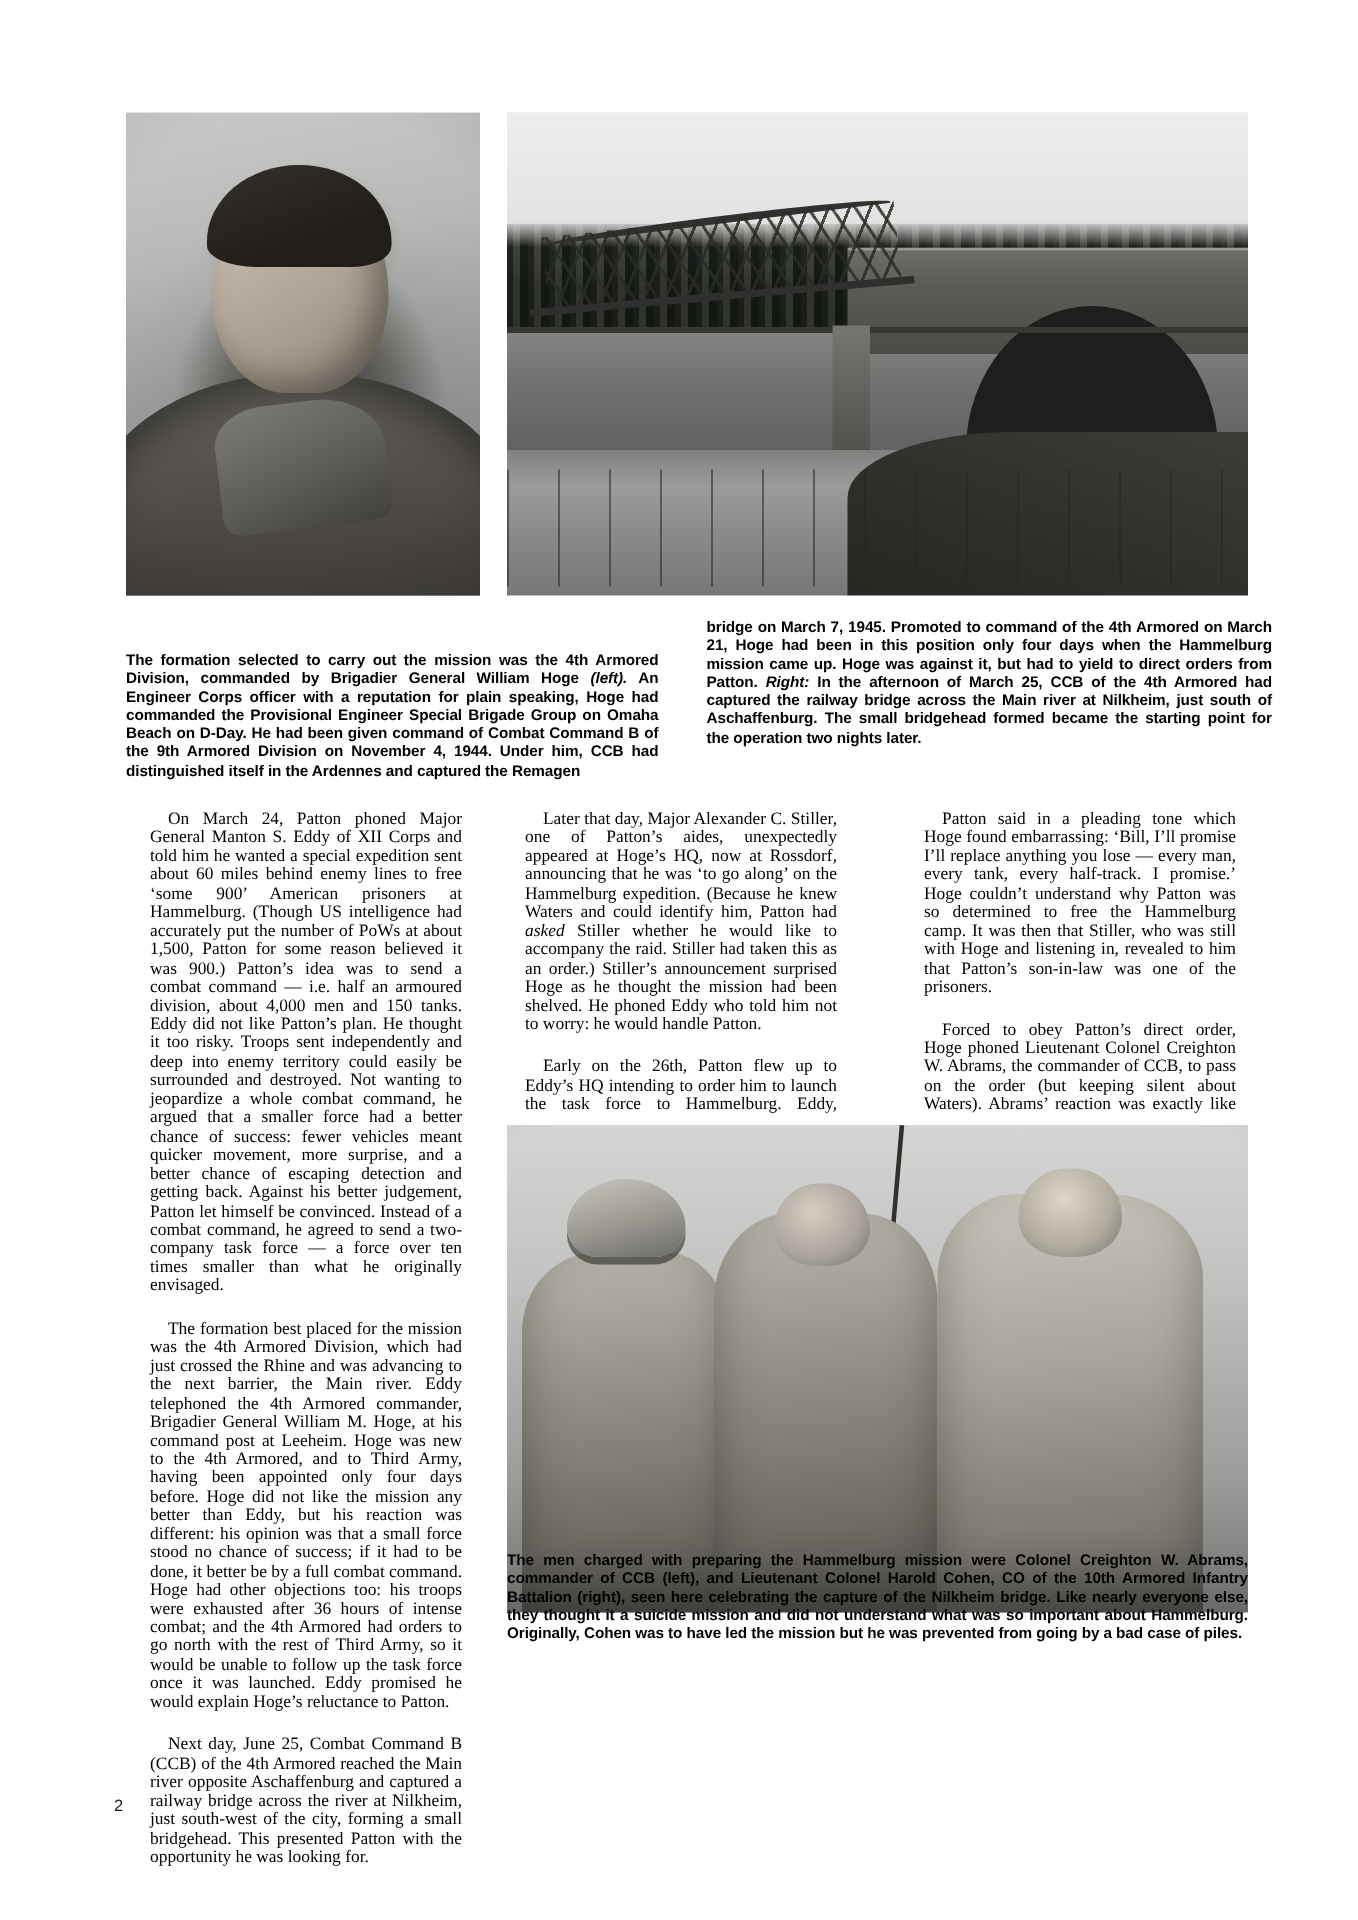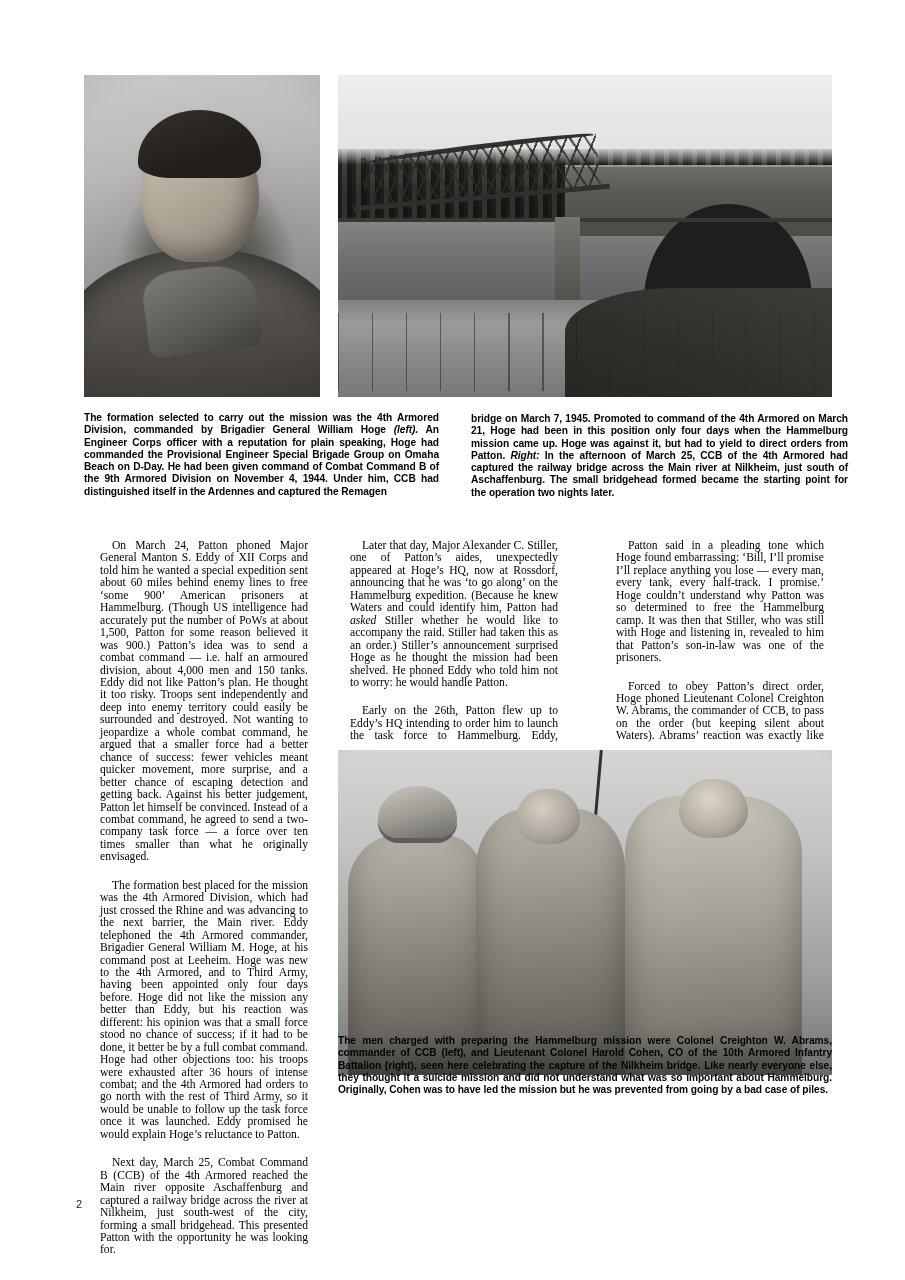--- a/index.html
+++ b/index.html
@@ -197,21 +197,21 @@
     font-family: "Liberation Sans", sans-serif;
     font-weight: bold;
     font-size: 10.2px;
     line-height: 12.3px;
     text-align: justify;
     color: #000;
     letter-spacing: -0.05px;
   }
   .caption em { font-style: italic; }
 
-  #caption-top-left  { left: 84px;  top: 412px; width: 355px; }
+  #caption-top-left  { left: 84px;  top: 435px; width: 355px; }
   #caption-top-right { left: 471px; top: 413px; width: 377px; }
   #caption-bottom    { left: 338px; top: 1035px; width: 494px; }
 
   
   .bodycol {
     position: absolute;
     top: 524px;
     width: 240px;
     font-family: "Liberation Serif", serif;
     font-size: 11.6px;
@@ -271,21 +271,21 @@
     <div class="fence"></div>
   </div>
 
   <div class="caption" id="caption-top-left"><span>The formation selected to carry out the mission was the 4th Armored Division, commanded by Brigadier General William Hoge </span><em>(left).</em><span> An Engineer Corps officer with a reputation for plain speaking, Hoge had commanded the Provisional Engineer Special Brigade Group on Omaha Beach on D-Day. He had been given command of Combat Command B of the 9th Armored Division on November 4, 1944. Under him, CCB had distinguished itself in the Ardennes and captured the Remagen</span></div>
 
   <div class="caption" id="caption-top-right"><span>bridge on March 7, 1945. Promoted to command of the 4th Armored on March 21, Hoge had been in this position only four days when the Hammelburg mission came up. Hoge was against it, but had to yield to direct orders from Patton. </span><em>Right:</em><span> In the afternoon of March 25, CCB of the 4th Armored had captured the railway bridge across the Main river at Nilkheim, just south of Aschaffenburg. The small bridgehead formed became the starting point for the operation two nights later.</span></div>
 
   <div class="bodycol" id="bodycol-1">
     <p>On March 24, Patton phoned Major General Manton S. Eddy of XII Corps and told him he wanted a special expedition sent about 60 miles behind enemy lines to free ‘some 900’ American prisoners at Hammelburg. (Though US intelligence had accurately put the number of PoWs at about 1,500, Patton for some reason believed it was 900.) Patton’s idea was to send a combat command — i.e. half an armoured division, about 4,000 men and 150 tanks. Eddy did not like Patton’s plan. He thought it too risky. Troops sent independently and deep into enemy territory could easily be surrounded and destroyed. Not wanting to jeopardize a whole combat command, he argued that a smaller force had a better chance of success: fewer vehicles meant quicker movement, more surprise, and a better chance of escaping detection and getting back. Against his better judgement, Patton let himself be convinced. Instead of a combat command, he agreed to send a two-company task force — a force over ten times smaller than what he originally envisaged.</p>
     <p>The formation best placed for the mission was the 4th Armored Division, which had just crossed the Rhine and was advancing to the next barrier, the Main river. Eddy telephoned the 4th Armored commander, Brigadier General William M. Hoge, at his command post at Leeheim. Hoge was new to the 4th Armored, and to Third Army, having been appointed only four days before. Hoge did not like the mission any better than Eddy, but his reaction was different: his opinion was that a small force stood no chance of success; if it had to be done, it better be by a full combat command. Hoge had other objections too: his troops were exhausted after 36 hours of intense combat; and the 4th Armored had orders to go north with the rest of Third Army, so it would be unable to follow up the task force once it was launched. Eddy promised he would explain Hoge’s reluctance to Patton.</p>
-    <p>Next day, March 25, Combat Command B (CCB) of the 4th Armored reached the Main river opposite Aschaffenburg and captured a railway bridge across the river at Nilkheim, just south-west of the city, forming a small bridgehead. This presented Patton with the opportunity he was looking for.</p>
+    <p>Next day, June 25, Combat Command B (CCB) of the 4th Armored reached the Main river opposite Aschaffenburg and captured a railway bridge across the river at Nilkheim, just south-west of the city, forming a small bridgehead. This presented Patton with the opportunity he was looking for.</p>
   </div>
 
   <div class="bodycol" id="bodycol-2">
     <p><span>Later that day, Major Alexander C. Stiller, one of Patton’s aides, unexpectedly appeared at Hoge’s HQ, now at Rossdorf, announcing that he was ‘to go along’ on the Hammelburg expedition. (Because he knew Waters and could identify him, Patton had </span><em>asked</em><span> Stiller whether he would like to accompany the raid. Stiller had taken this as an order.) Stiller’s announcement surprised Hoge as he thought the mission had been shelved. He phoned Eddy who told him not to worry: he would handle Patton.</span></p>
     <p>Early on the 26th, Patton flew up to Eddy’s HQ intending to order him to launch the task force to Hammelburg. Eddy, however, was absent, so Patton called Hoge and gave him the order directly. When Hoge protested,</p>
   </div>
 
   <div class="bodycol" id="bodycol-3">
     <p>Patton said in a pleading tone which Hoge found embarrassing: ‘Bill, I’ll promise I’ll replace anything you lose — every man, every tank, every half-track. I promise.’ Hoge couldn’t understand why Patton was so determined to free the Hammelburg camp. It was then that Stiller, who was still with Hoge and listening in, revealed to him that Patton’s son-in-law was one of the prisoners.</p>
     <p>Forced to obey Patton’s direct order, Hoge phoned Lieutenant Colonel Creighton W. Abrams, the commander of CCB, to pass on the order (but keeping silent about Waters). Abrams’ reaction was exactly like Hoge’s: 50 miles was a long way for a small task force; if the mission had to be, he wanted his whole combat command to go.</p>

